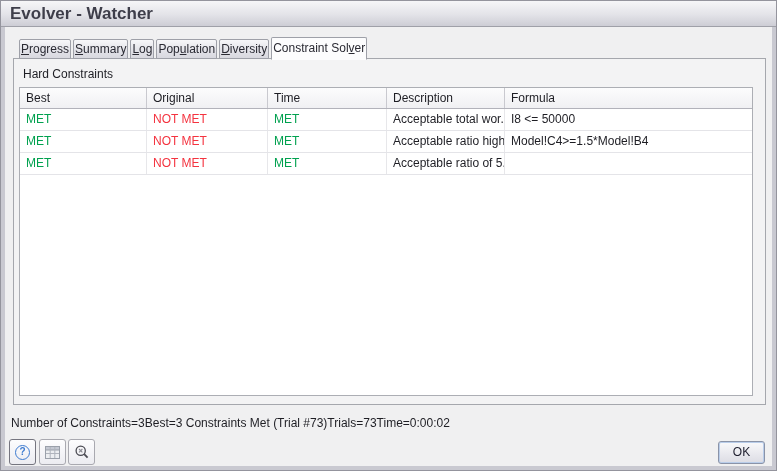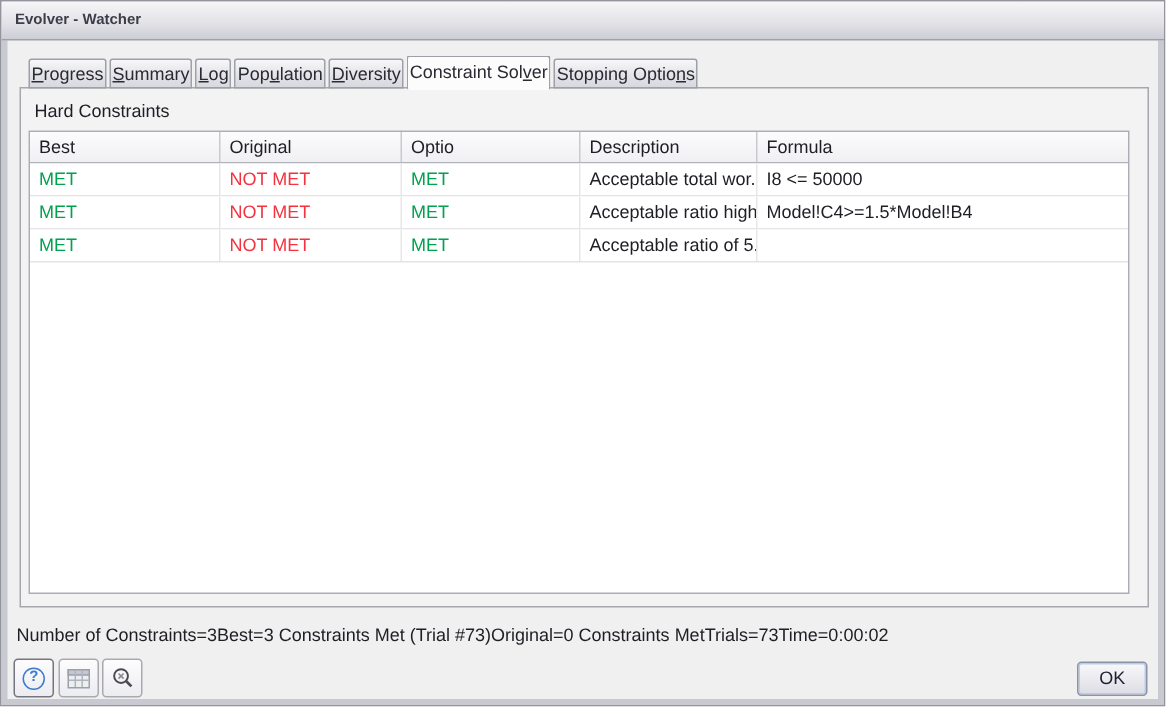--- a/index.html
+++ b/index.html
@@ -15,21 +15,21 @@
   .frame-strip { position: absolute; background: #c9c9d1; z-index: 0; }
   .frame-left   { left: 0; top: 26px; bottom: 0; width: 4px; }
   .frame-right  { right: 0; top: 26px; bottom: 0; width: 4px; }
   .frame-bottom { left: 0; right: 0; bottom: 0; height: 4px; }
 
   .titlebar {
     position: absolute; left: 0; top: 0; right: 0; height: 26px;
     background: linear-gradient(#f6f6f8, #e3e3e8 55%, #cdcdd5);
     border-bottom: 1px solid #9fa0a8;
     line-height: 25px; padding-left: 9px;
-    font-weight: bold; font-size: 10px; color: #3e3e4a;
+    font-weight: bold; font-size: 17px; color: #3e3e4a;
   }
 
   
   .tabbar {
     position: absolute; left: 18px; top: 35px; height: 23px;
     display: flex; align-items: flex-end; z-index: 3;
   }
   .tab {
     height: 20px; line-height: 18px;
     padding: 0 1px; margin-right: 2px;
@@ -105,32 +105,31 @@
     <span>Evolver - Watcher</span>
   </div>
 
   <div class="tabbar">
     <div class="tab"><span><span></span><span class="key">P</span><span>rogress</span></span></div>
     <div class="tab"><span><span></span><span class="key">S</span><span>ummary</span></span></div>
     <div class="tab"><span><span></span><span class="key">L</span><span>og</span></span></div>
     <div class="tab"><span><span>Pop</span><span class="key">u</span><span>lation</span></span></div>
     <div class="tab"><span><span></span><span class="key">D</span><span>iversity</span></span></div>
     <div class="tab active"><span><span>Constraint Sol</span><span class="key">v</span><span>er</span></span></div>
-    <div class="tab"><span><span>Stopping Optio</span><span class="key">n</span><span>s</span></span></div>
   </div>
 
   <div class="tabpage"></div>
 
   <div class="section-label">Hard Constraints</div>
 
   <div class="ctable">
     <div class="thead">
       <div class="th c0">Best</div>
       <div class="th c1">Original</div>
-      <div class="th c2">Optio</div>
+      <div class="th c2">Time</div>
       <div class="th c3">Description</div>
       <div class="th c4">Formula</div>
     </div>
 
     <div class="trow">
       <div class="td c0 status-met">MET</div>
       <div class="td c1 status-notmet">NOT MET</div>
       <div class="td c2 status-met">MET</div>
       <div class="td c3">Acceptable total wor...</div>
       <div class="td c4">I8 &lt;= 50000</div>
@@ -146,21 +145,20 @@
       <div class="td c0 status-met">MET</div>
       <div class="td c1 status-notmet">NOT MET</div>
       <div class="td c2 status-met">MET</div>
       <div class="td c3">Acceptable ratio of 5...</div>
     </div>
   </div>
 
   <div class="statusbar">
     <span>Number of Constraints=3</span>
     <span>Best=3 Constraints Met (Trial #73)</span>
-    <span>Original=0 Constraints Met</span>
     <span>Trials=73</span>
     <span>Time=0:00:02</span>
   </div>
 
   <div class="tool-btn focused" style="left:8px">
     <span class="help-circle">?</span>
   </div>
 
   <div class="tool-btn" style="left:38px">
     <svg width="17" height="15" viewBox="0 0 17 15">

